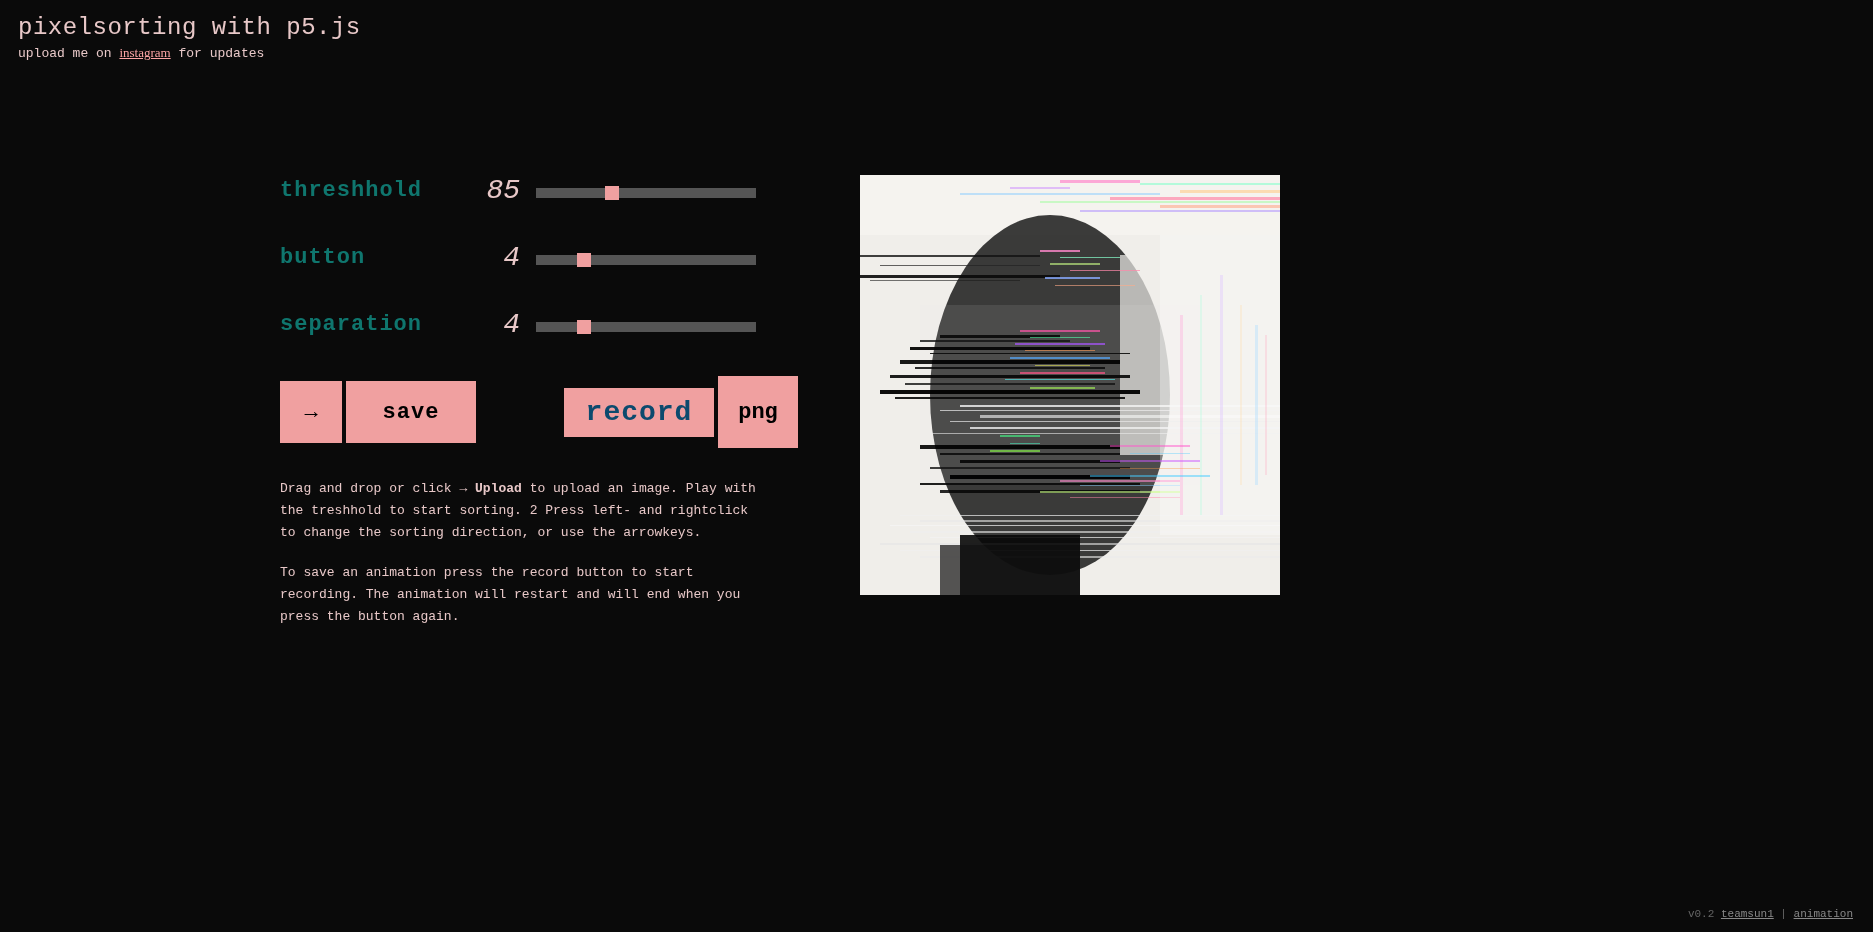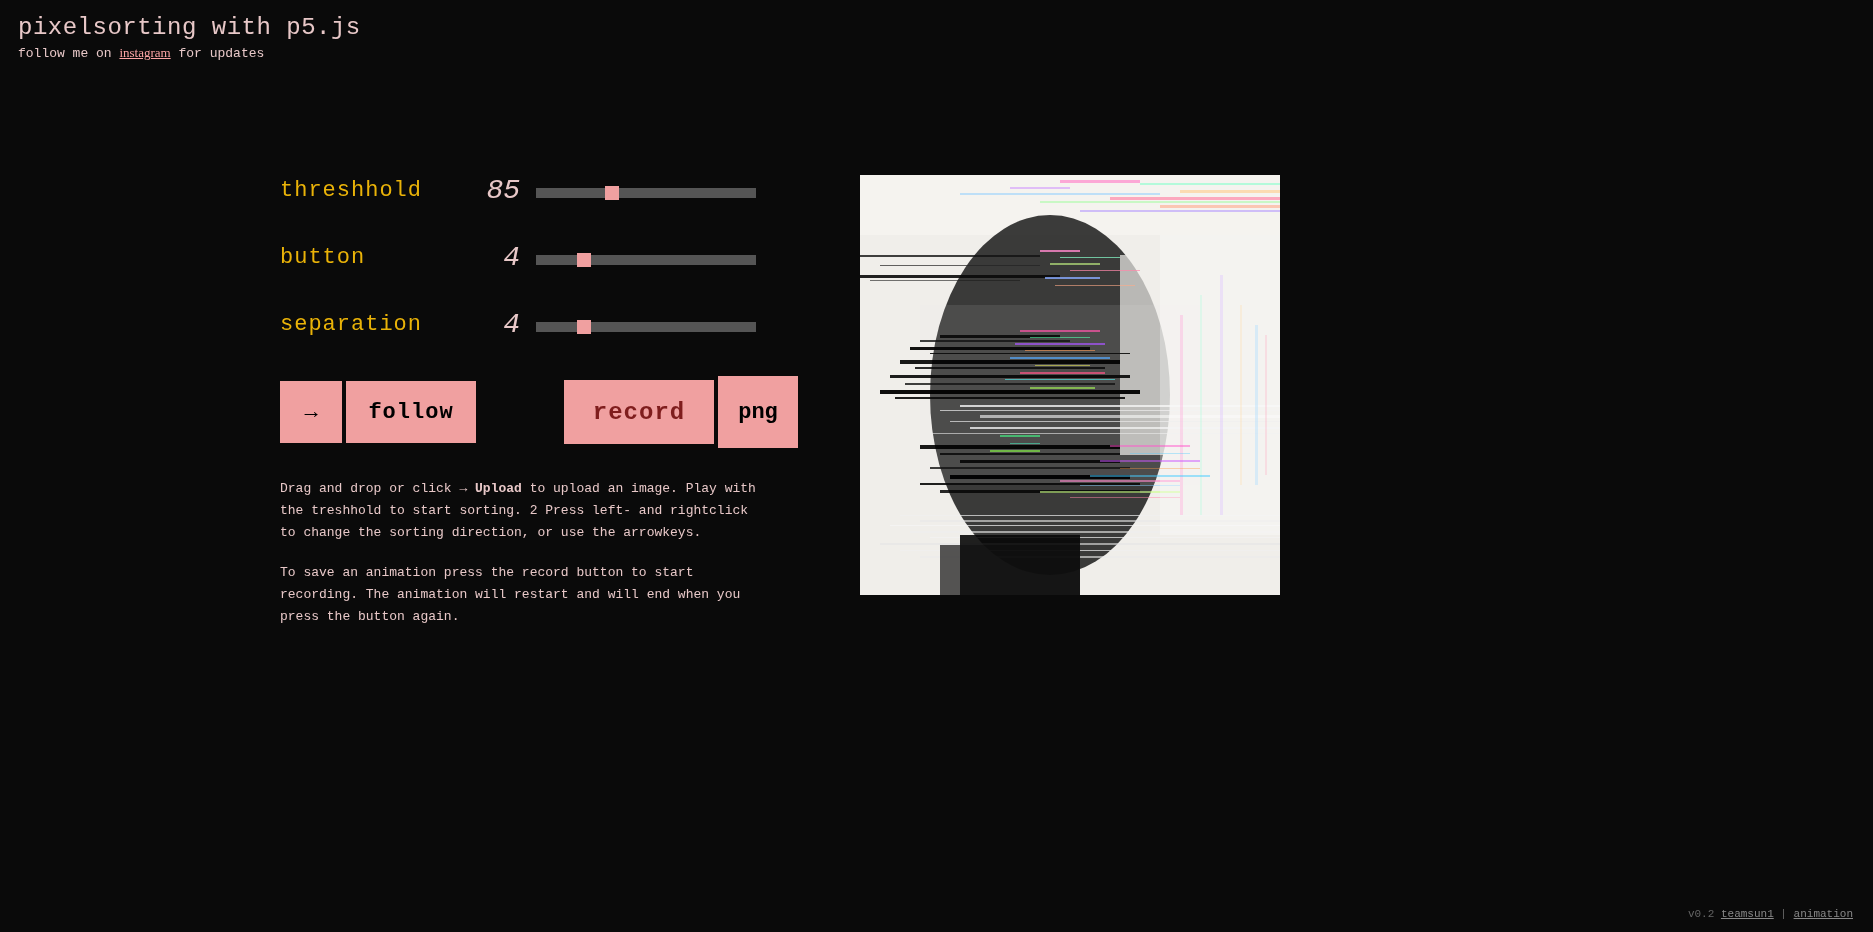--- a/index.html
+++ b/index.html
@@ -50,22 +50,23 @@
 
     .slider-row {
       display: flex;
       align-items: center;
       margin-bottom: 36px;
     }
 
     .slider-label {
       width: 180px;
       font-size: 22px;
-      color: #eab308;
+      color: #0f766e;
       letter-spacing: 1px;
+      font-weight: bold;
     }
 
     .slider-value {
       width: 60px;
       font-size: 28px;
       color: #e8c8c8;
       font-style: italic;
       text-align: right;
       margin-right: 16px;
     }
@@ -140,26 +141,26 @@
       font-family: 'Courier New', Courier, monospace;
       letter-spacing: 1px;
     }
 
     .btn-spacer {
       width: 80px;
     }
 
     .btn-record {
       background: #f0a0a0;
-      color: #7f1d1d;
-      border: none;
-      font-size: 24px;
+      color: #0c4a6e;
+      border: none;
+      font-size: 28px;
       font-weight: bold;
       width: 150px;
-      height: 64px;
+      height: 49px;
       cursor: pointer;
       font-family: 'Courier New', Courier, monospace;
       letter-spacing: 1px;
     }
 
     .btn-png {
       background: #f0a0a0;
       color: #000;
       border: none;
       font-size: 22px;
@@ -217,21 +218,21 @@
       color: #888;
       text-decoration: underline;
     }
   </style>
 </head>
 <body>
 
 <div class="header">
   <div class="header-title">pixelsorting with p5.js</div>
   <div class="header-subtitle">
-    <span>follow me on </span><a href="#">instagram</a><span> for updates</span>
+    <span>upload me on </span><a href="#">instagram</a><span> for updates</span>
   </div>
 </div>
 
 <div class="main-content">
   <div class="controls">
 
     <div class="slider-row">
       <div class="slider-label">threshhold</div>
       <div class="slider-value">85</div>
       <div class="slider-container">
@@ -251,21 +252,21 @@
     <div class="slider-row">
       <div class="slider-label">separation</div>
       <div class="slider-value">4</div>
       <div class="slider-container">
         <input type="range" min="0" max="20" value="4" style="">
       </div>
     </div>
 
     <div class="buttons-row">
       <button class="btn-arrow">→</button>
-      <button class="btn-reset">follow</button>
+      <button class="btn-reset">save</button>
       <div class="btn-spacer"></div>
       <button class="btn-record">record</button>
       <button class="btn-png">png</button>
     </div>
 
     <div class="instructions">
       <p>Drag and drop or click <strong>→ Upload</strong> to upload an image. Play with the treshhold to start sorting. 2 Press left- and rightclick to change the sorting direction, or use the arrowkeys.</p>
       <p>To save an animation press the record button to start recording. The animation will restart and will end when you press the button again.</p>
     </div>
   </div>

